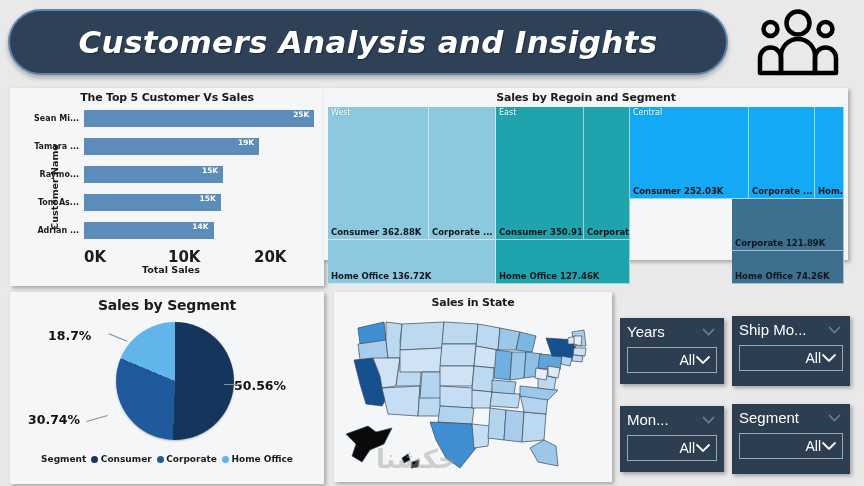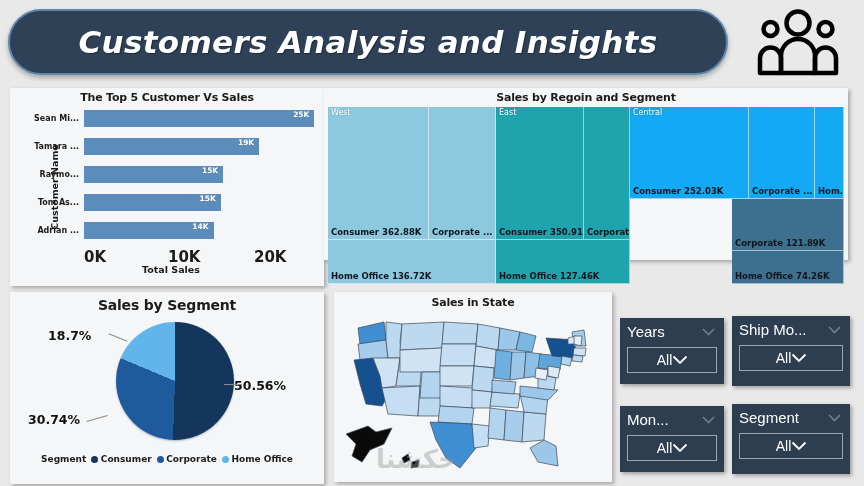--- a/index.html
+++ b/index.html
@@ -170,21 +170,21 @@
     display: block; max-width: 78px;
   }
   .slicer-head-chev {
     position: absolute; right: 2px; top: 5px;
     width: 13px; height: 8px;
   }
   .slicer-box {
     margin-top: 3px;
     border: 1px solid #9aa7b4;
     height: 26px;
-    display: flex; align-items: center; justify-content: center;
+    display: flex; align-items: center; justify-content: flex-end;
     padding: 0 5px 0 6px;
   }
   .slicer-value {
     font-size: 14px; color: #ffffff;
     font-family: "Liberation Sans", sans-serif;
   }
   #slicer-years  { left: 620px; top: 318px; width: 104px; height: 66px; }
   #slicer-ship   { left: 732px; top: 316px; width: 118px; height: 70px; }
   #slicer-month  { left: 620px; top: 406px; width: 104px; height: 66px; }
   #slicer-seg    { left: 732px; top: 404px; width: 118px; height: 70px; }

